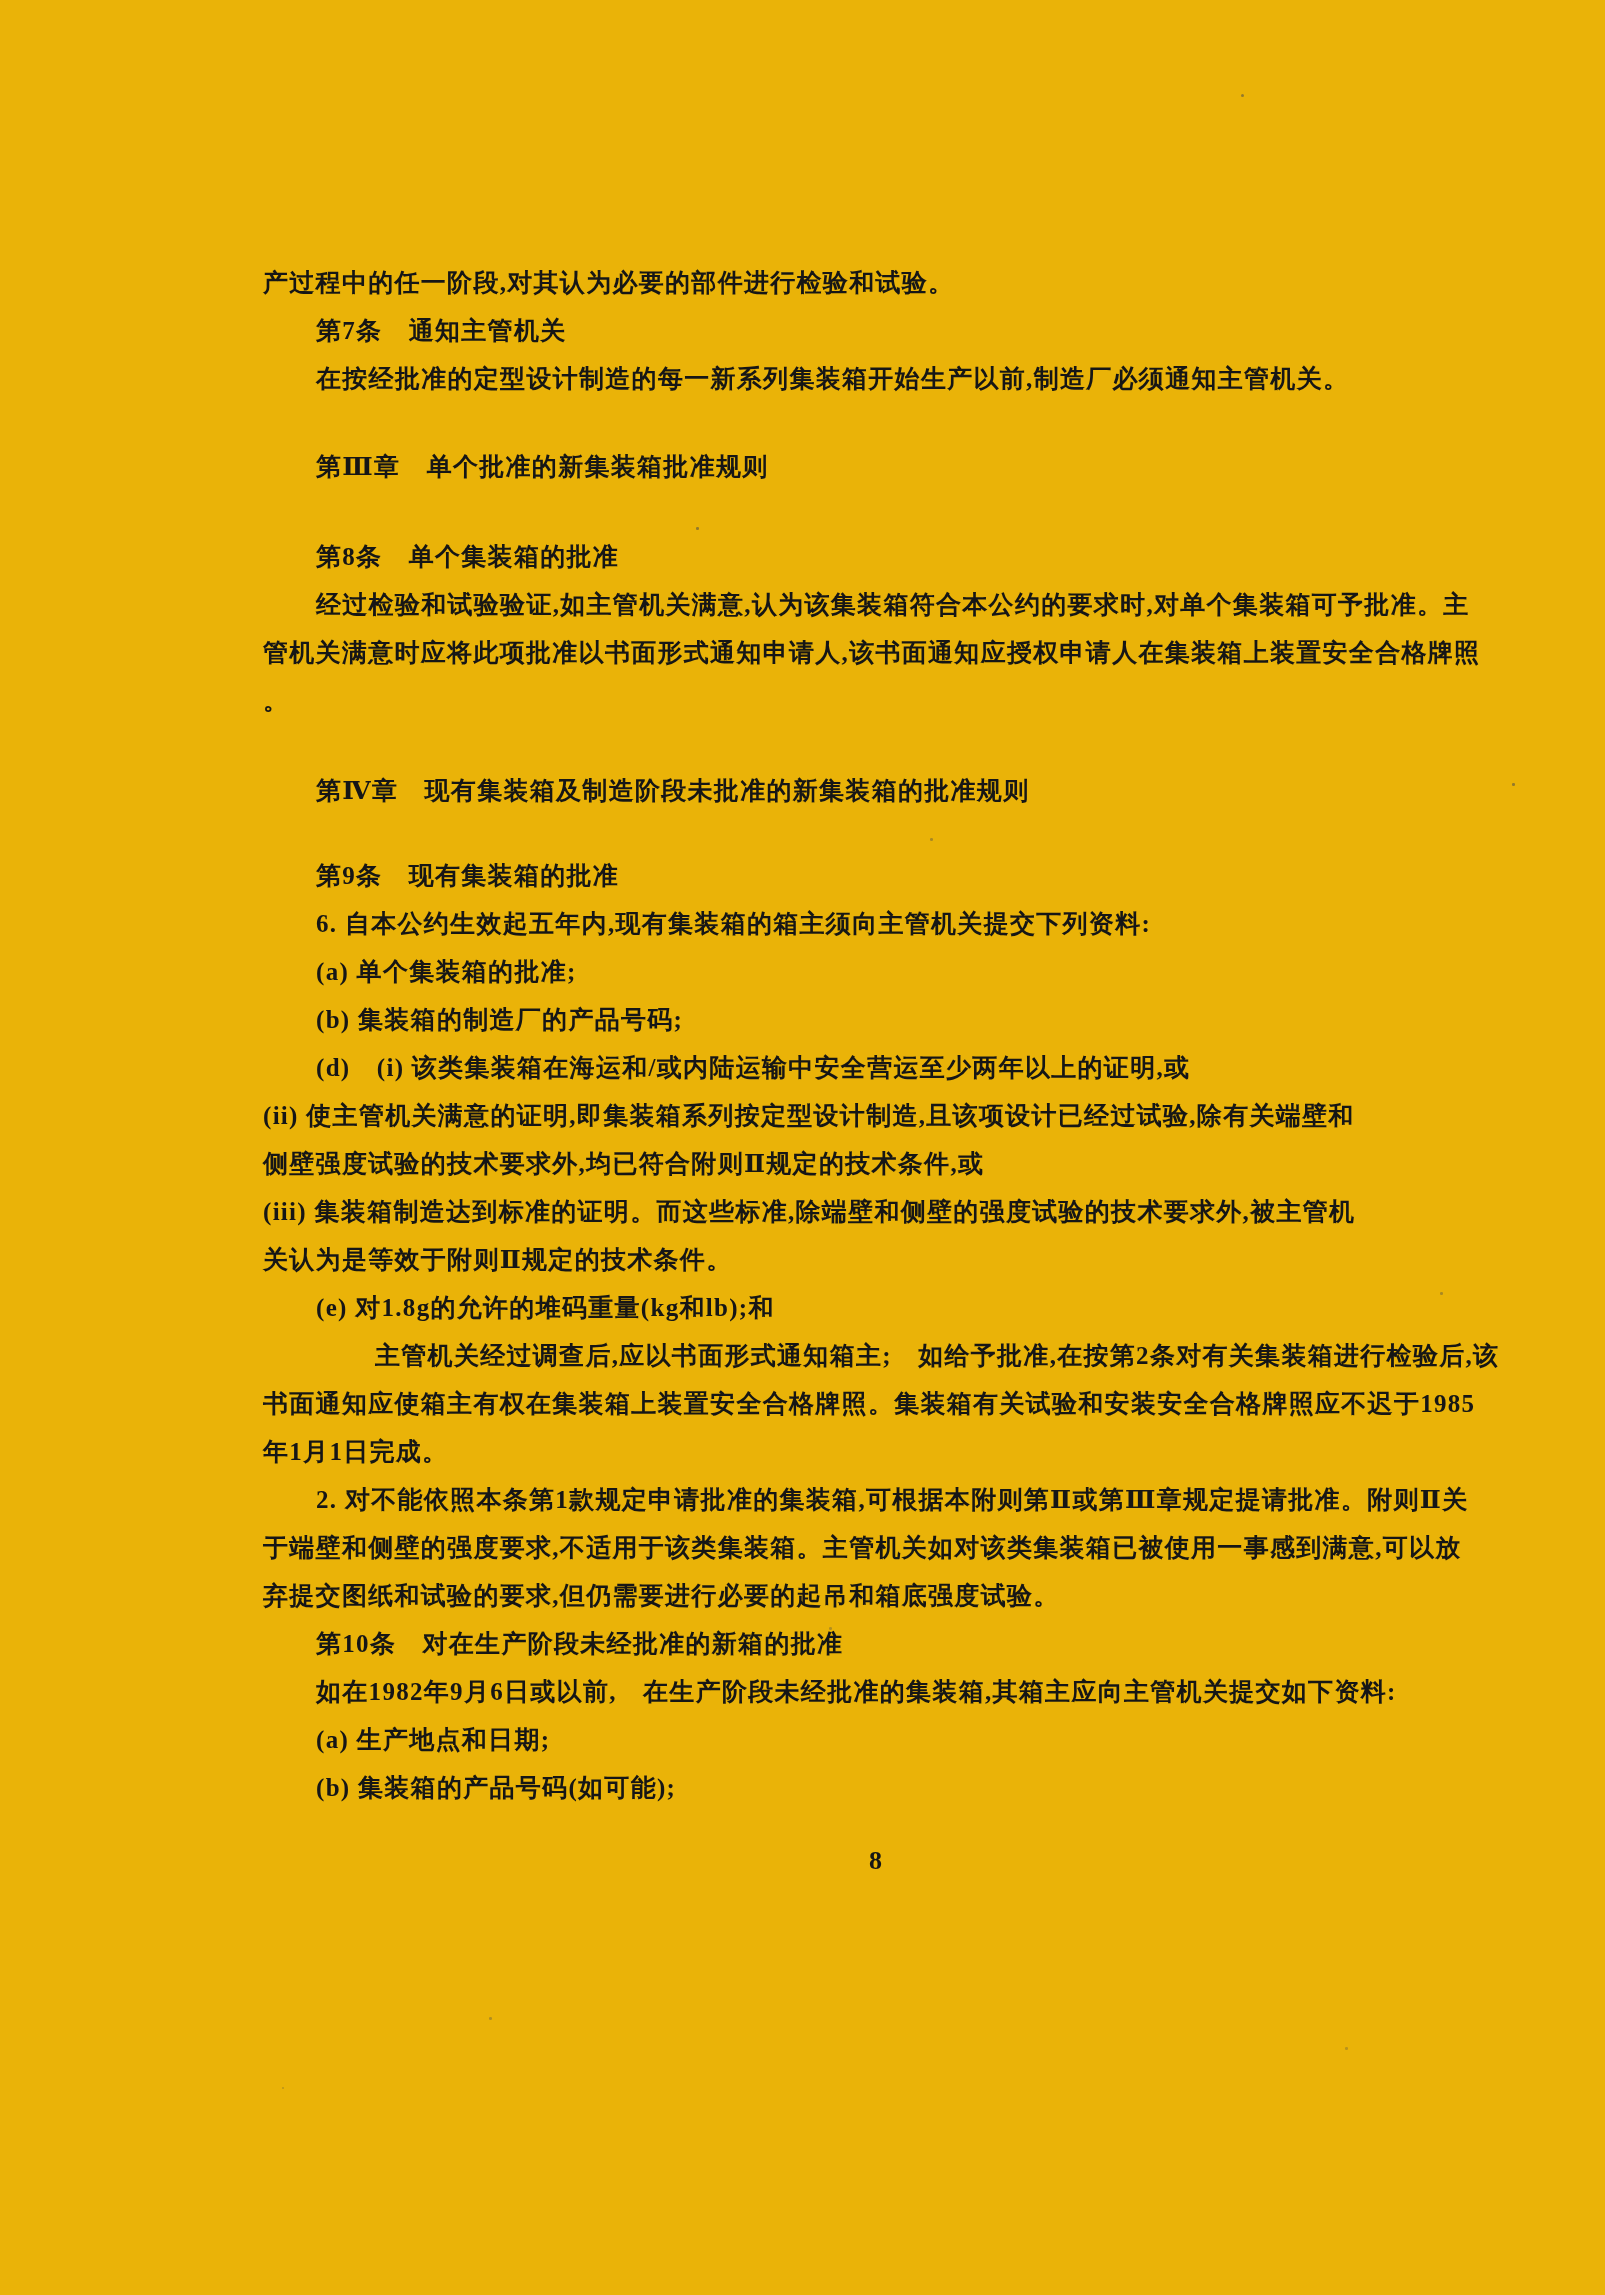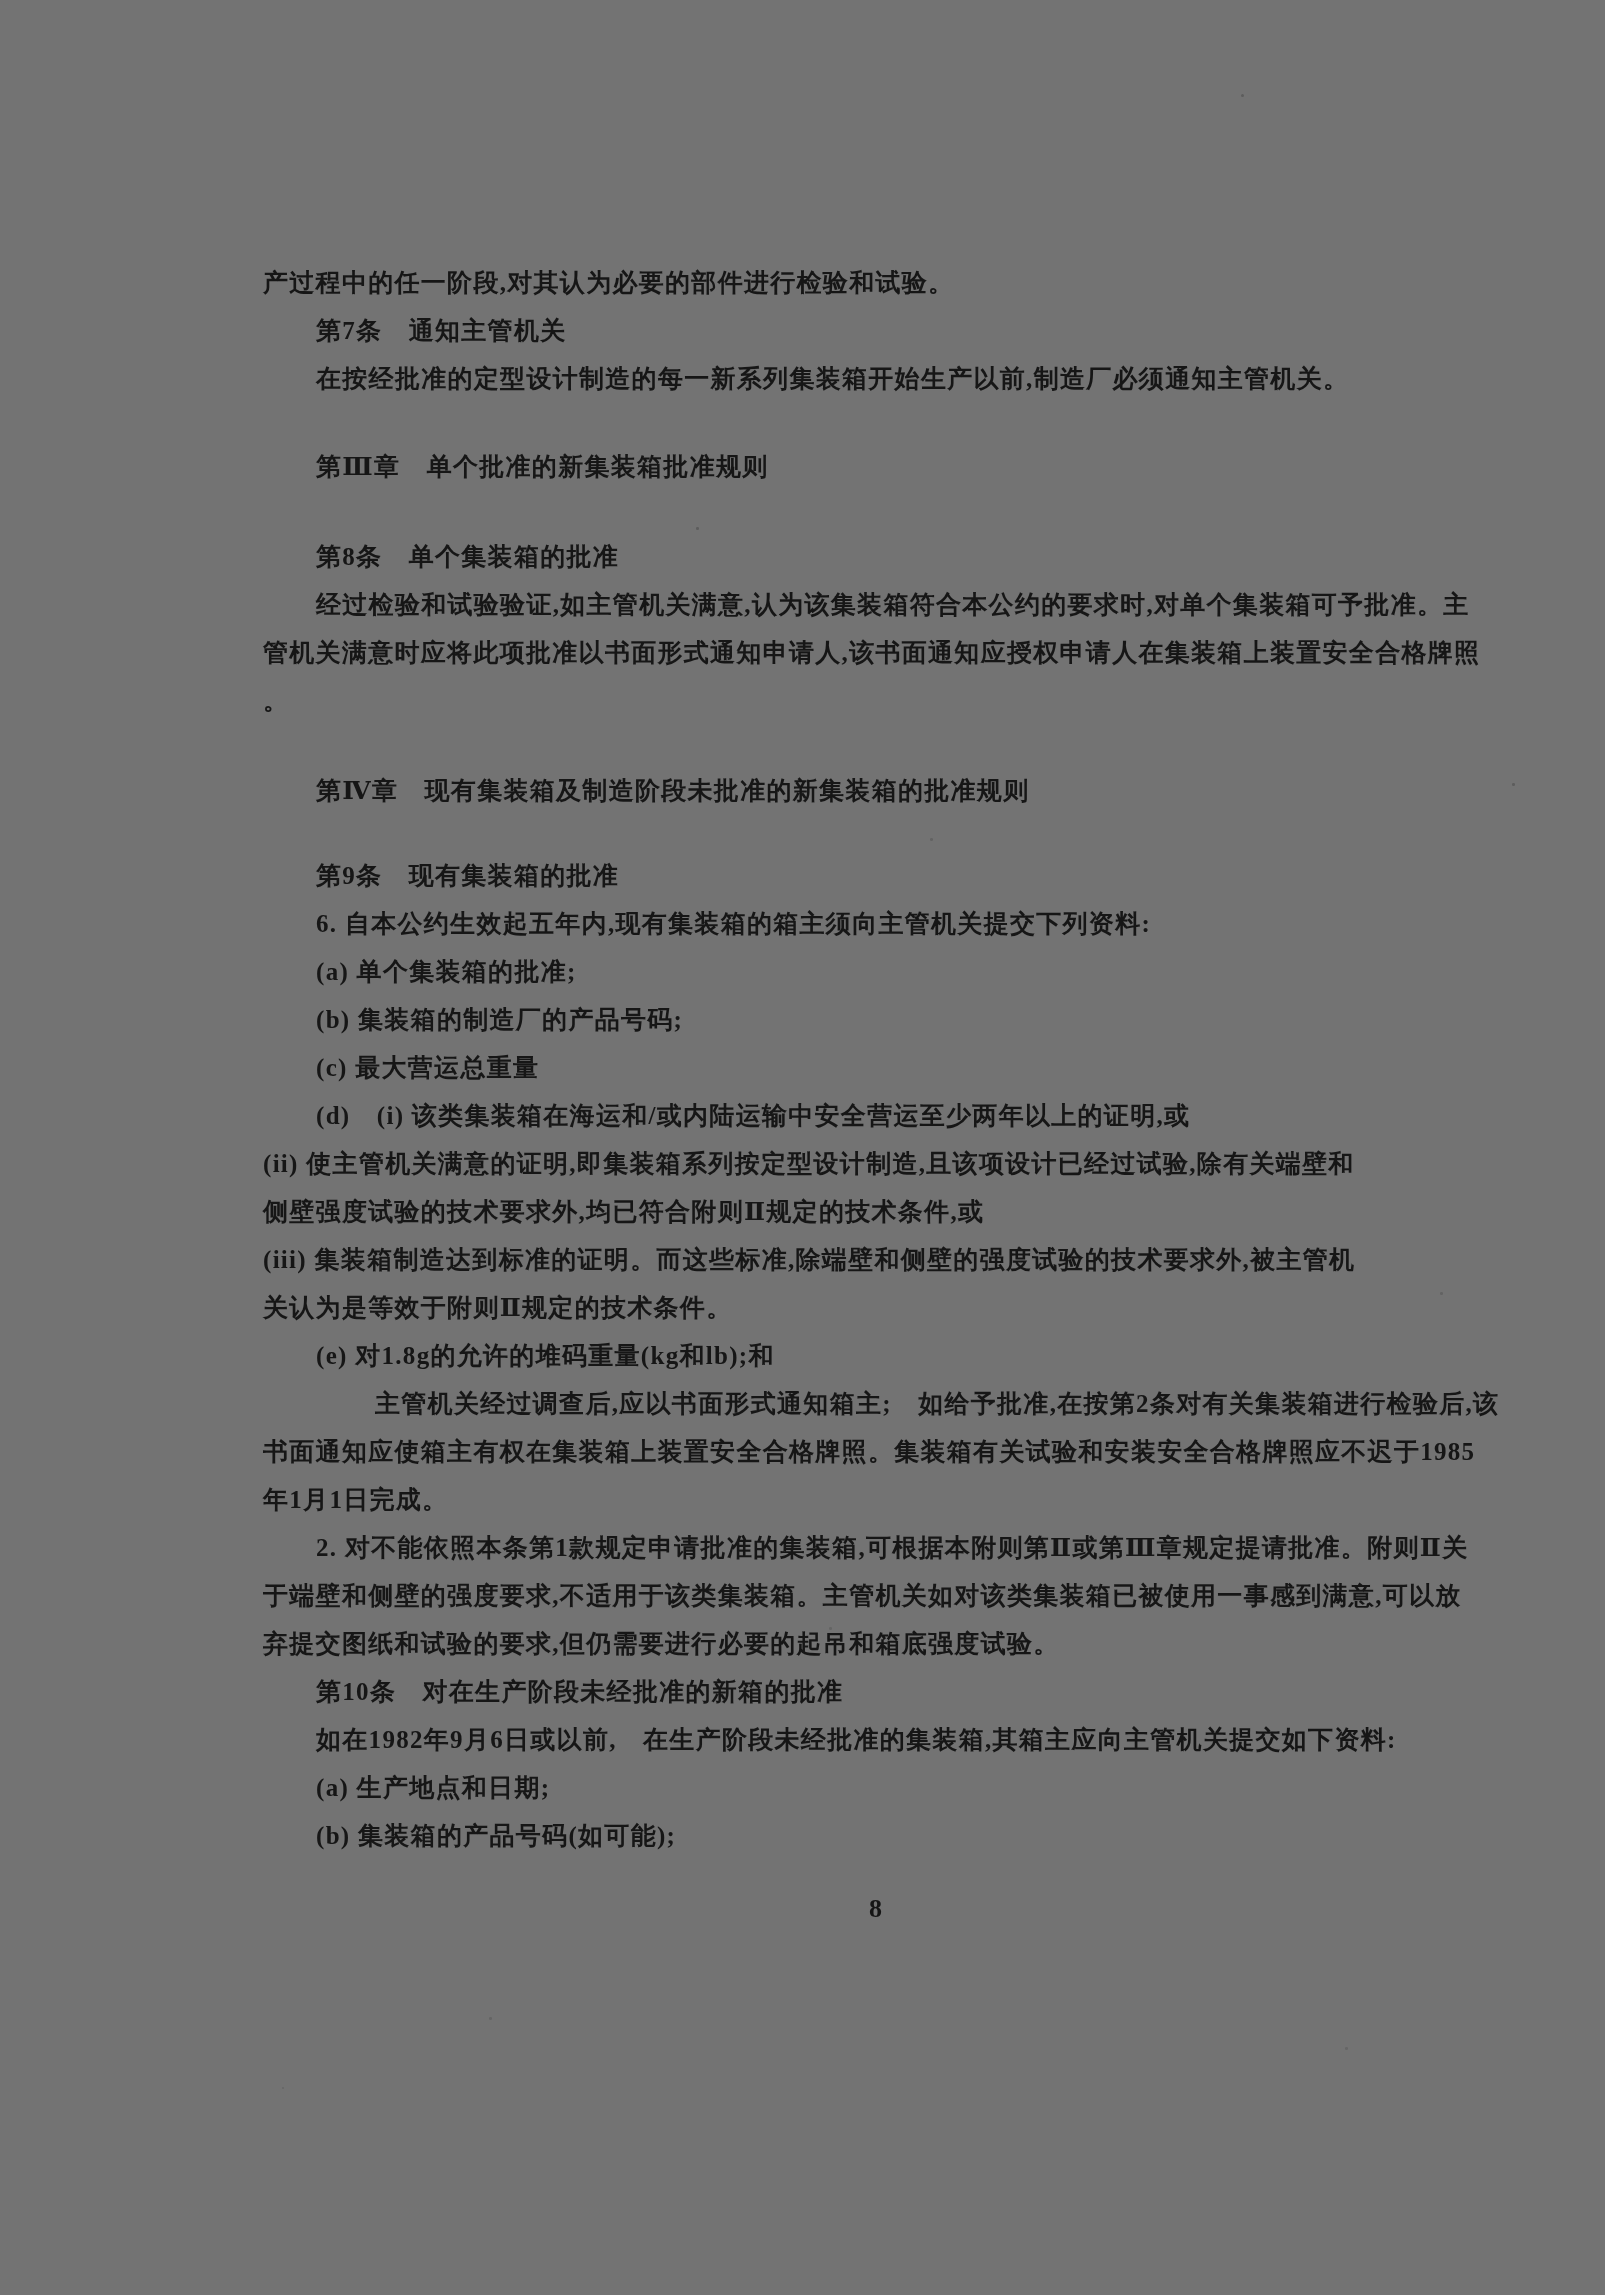--- a/index.html
+++ b/index.html
@@ -4,21 +4,21 @@
 <style>
   html, body {
     margin: 0;
     padding: 0;
     background: #ffffff;
   }
   .scan-page {
     position: relative;
     width: 1606px;
     height: 2295px;
-    background: #737373;
+    background: #eab308;
     overflow: hidden;
     font-family: "Liberation Serif", "DejaVu Serif", serif;
     font-weight: 600;
     color: #161616;
     font-size: 25px;
     letter-spacing: 1.3px;
   }
   .text-block {
     position: absolute;
     left: 263px;
@@ -76,21 +76,20 @@
     <div class="line ind-para gap-a">第Ⅲ章　单个批准的新集装箱批准规则</div>
     <div class="line ind-para gap-b">第8条　单个集装箱的批准</div>
     <div class="line ind-para">经过检验和试验验证,如主管机关满意,认为该集装箱符合本公约的要求时,对单个集装箱可予批准。主</div>
     <div class="line ind-flush">管机关满意时应将此项批准以书面形式通知申请人,该书面通知应授权申请人在集装箱上装置安全合格牌照</div>
     <div class="line ind-flush">。</div>
     <div class="line ind-para gap-b">第Ⅳ章　现有集装箱及制造阶段未批准的新集装箱的批准规则</div>
     <div class="line ind-para gap-c">第9条　现有集装箱的批准</div>
     <div class="line ind-para">6. 自本公约生效起五年内,现有集装箱的箱主须向主管机关提交下列资料:</div>
     <div class="line ind-para">(a) 单个集装箱的批准;</div>
     <div class="line ind-para">(b) 集装箱的制造厂的产品号码;</div>
-    <div class="line ind-para">(c) 最大营运总重量</div>
     <div class="line ind-para">(d)　(i) 该类集装箱在海运和/或内陆运输中安全营运至少两年以上的证明,或</div>
     <div class="line ind-sub">(ii) 使主管机关满意的证明,即集装箱系列按定型设计制造,且该项设计已经过试验,除有关端壁和</div>
     <div class="line ind-flush">侧壁强度试验的技术要求外,均已符合附则Ⅱ规定的技术条件,或</div>
     <div class="line ind-sub">(iii) 集装箱制造达到标准的证明。而这些标准,除端壁和侧壁的强度试验的技术要求外,被主管机</div>
     <div class="line ind-flush">关认为是等效于附则Ⅱ规定的技术条件。</div>
     <div class="line ind-para">(e) 对1.8g的允许的堆码重量(kg和lb);和</div>
     <div class="line ind-subp">主管机关经过调查后,应以书面形式通知箱主;　如给予批准,在按第2条对有关集装箱进行检验后,该</div>
     <div class="line ind-flush">书面通知应使箱主有权在集装箱上装置安全合格牌照。集装箱有关试验和安装安全合格牌照应不迟于1985</div>
     <div class="line ind-flush">年1月1日完成。</div>
     <div class="line ind-para">2. 对不能依照本条第1款规定申请批准的集装箱,可根据本附则第Ⅱ或第Ⅲ章规定提请批准。附则Ⅱ关</div>

